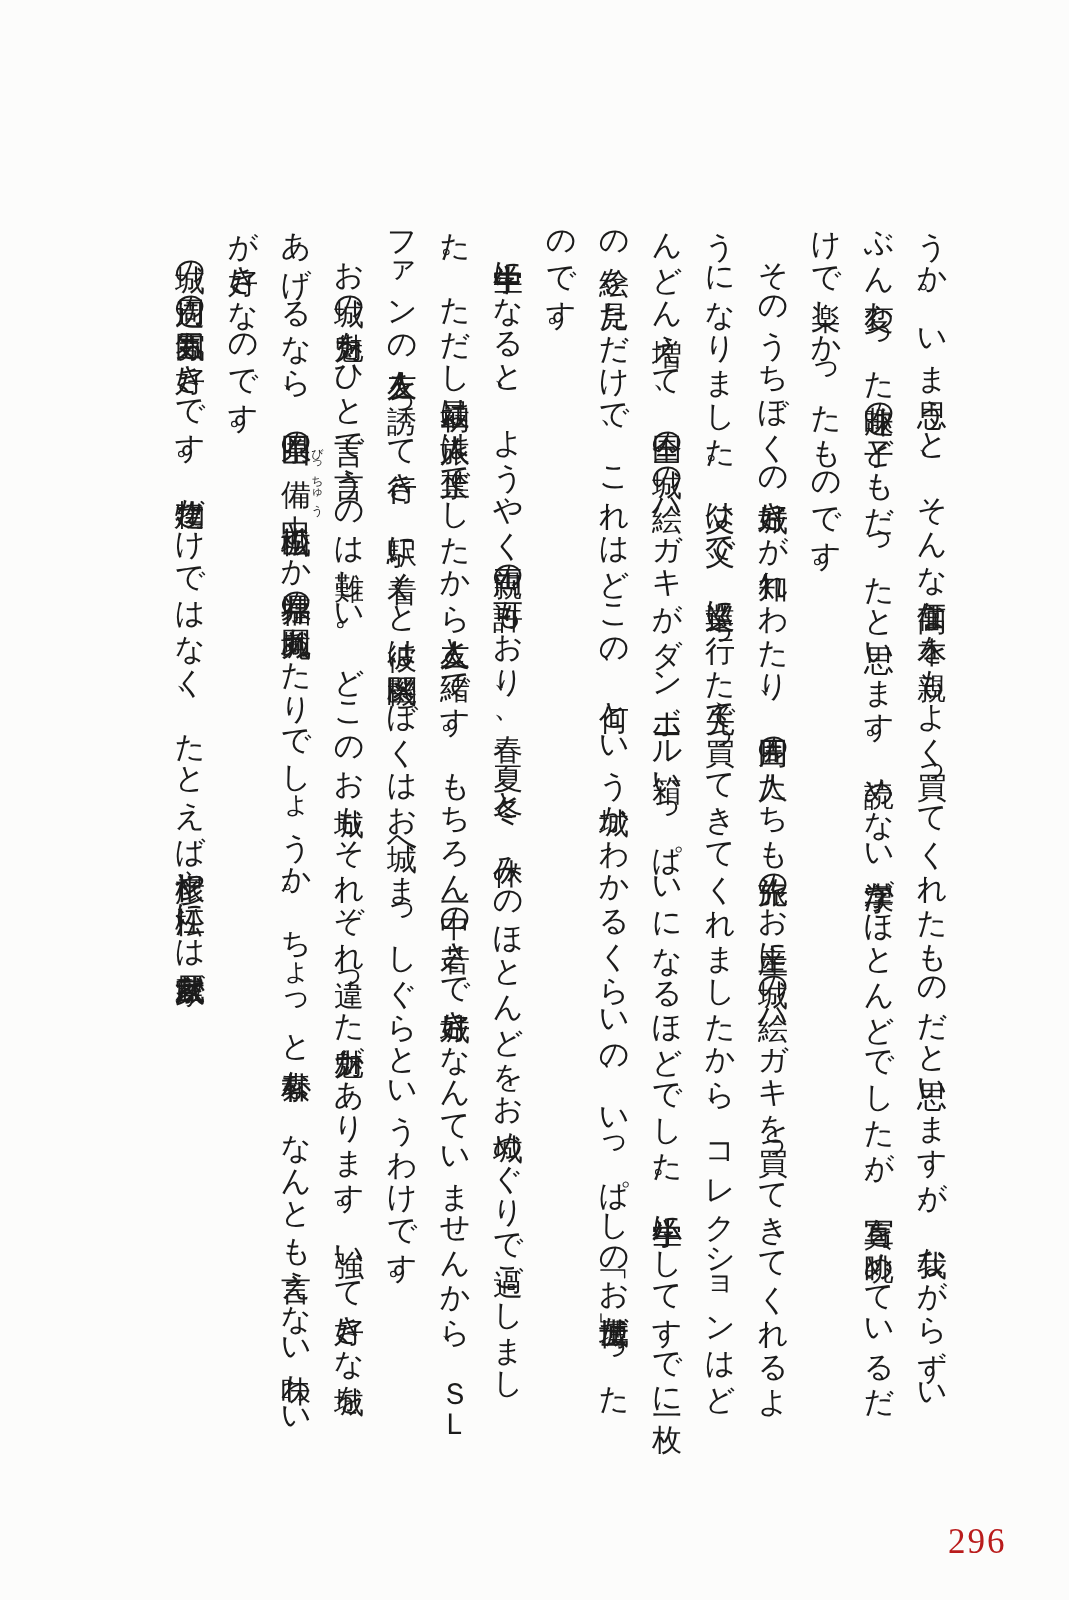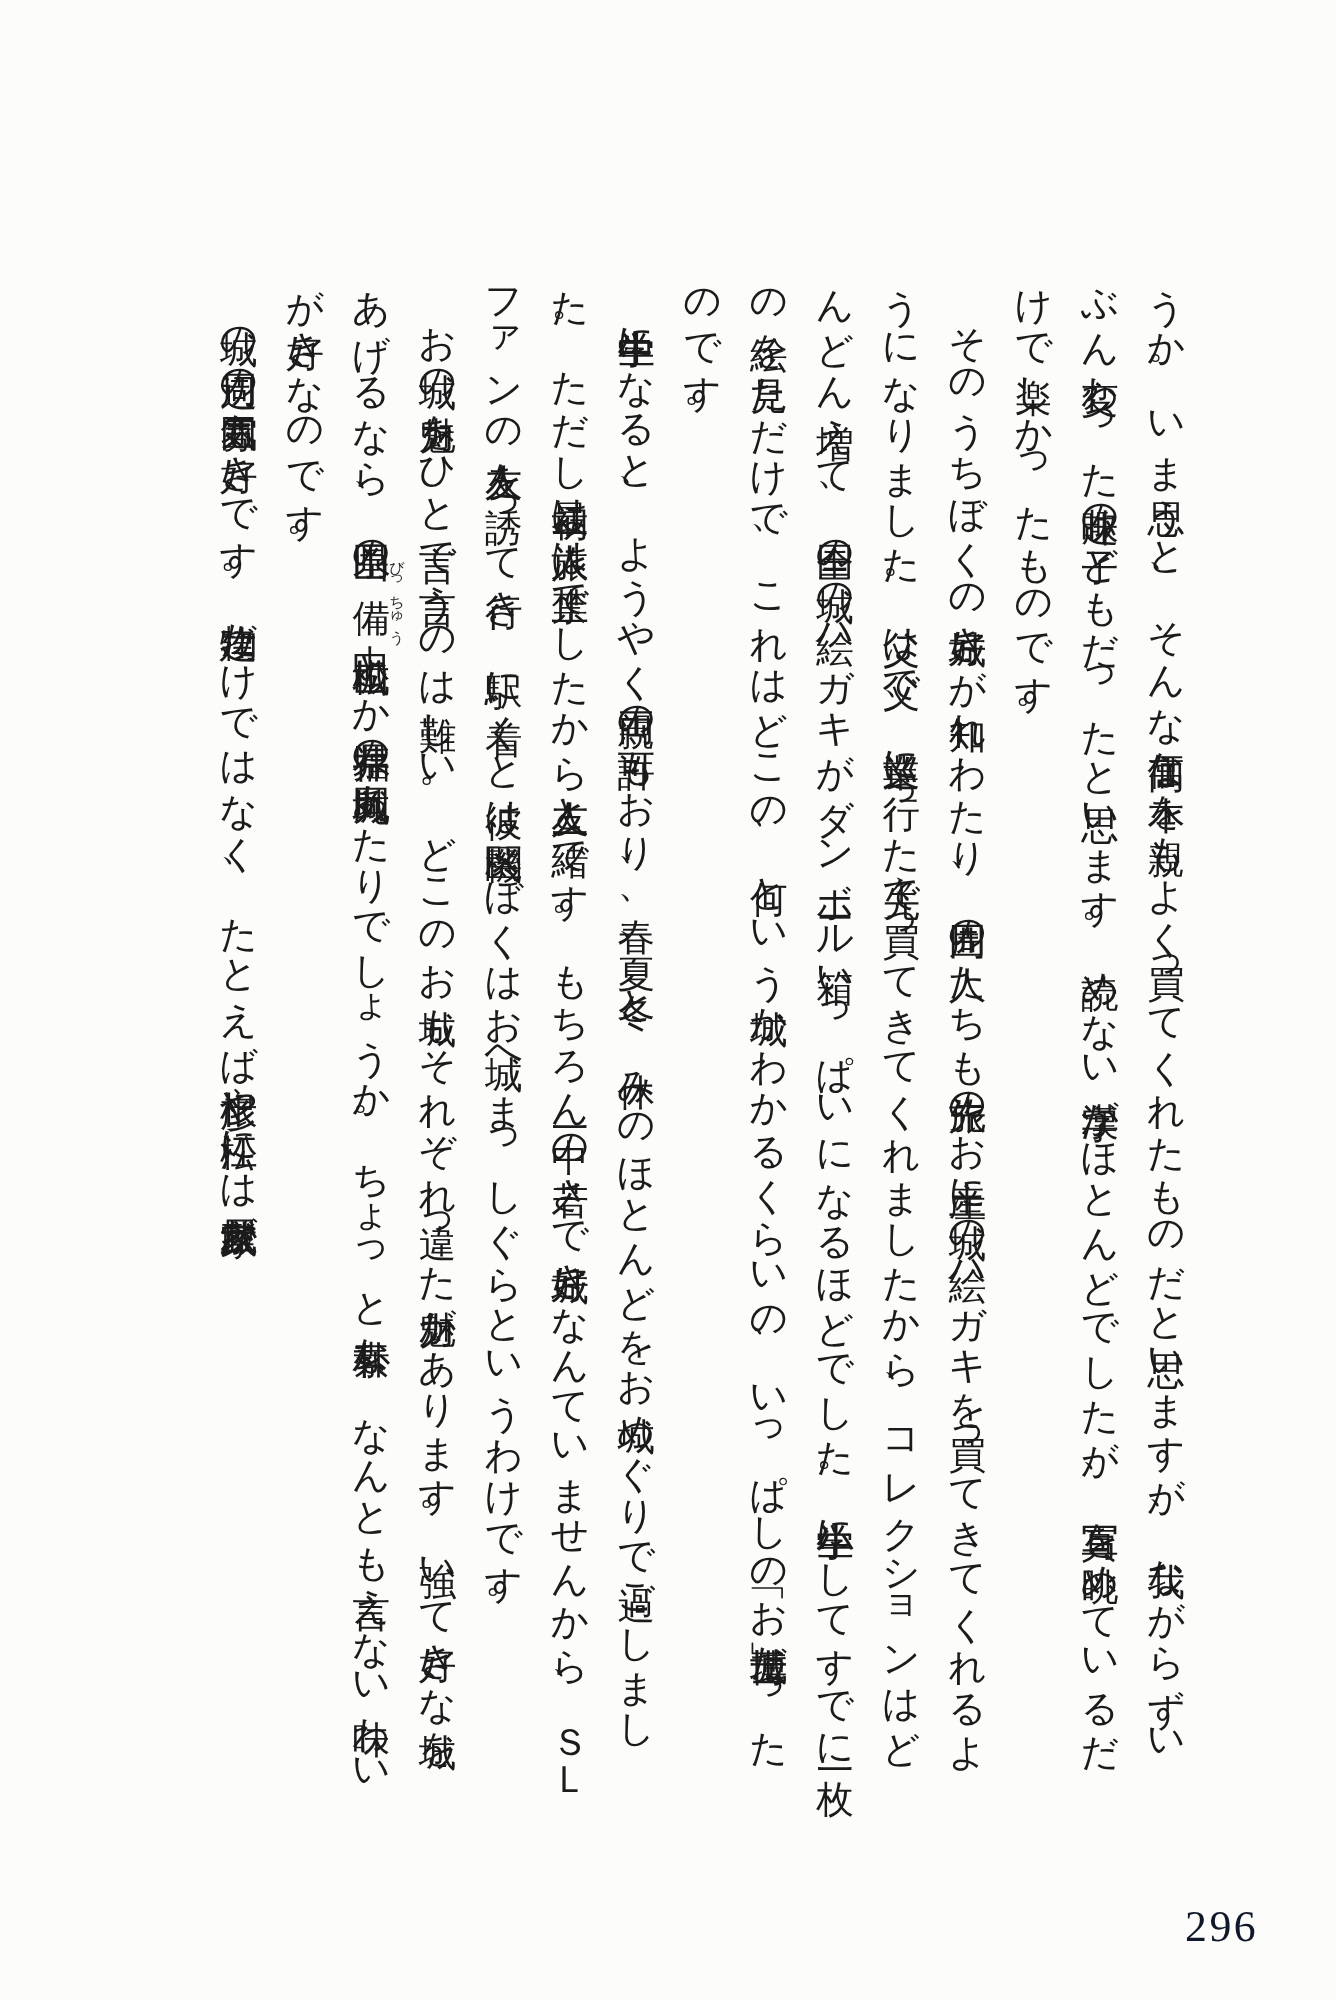--- a/index.html
+++ b/index.html
@@ -48,21 +48,21 @@
     letter-spacing: 0;
     color: #2a2a2a;
   }
   .page-number {
     position: absolute;
     left: 948px;
     top: 1522px;
     writing-mode: horizontal-tb;
     font-size: 35px;
     letter-spacing: 2px;
-    color: #0f172a;
+    color: #b91c1c;
     font-family: "Liberation Serif", serif;
   }
 </style>
 </head>
 <body>
 
 <div class="sheet">
 
   <div class="vtext">
 

